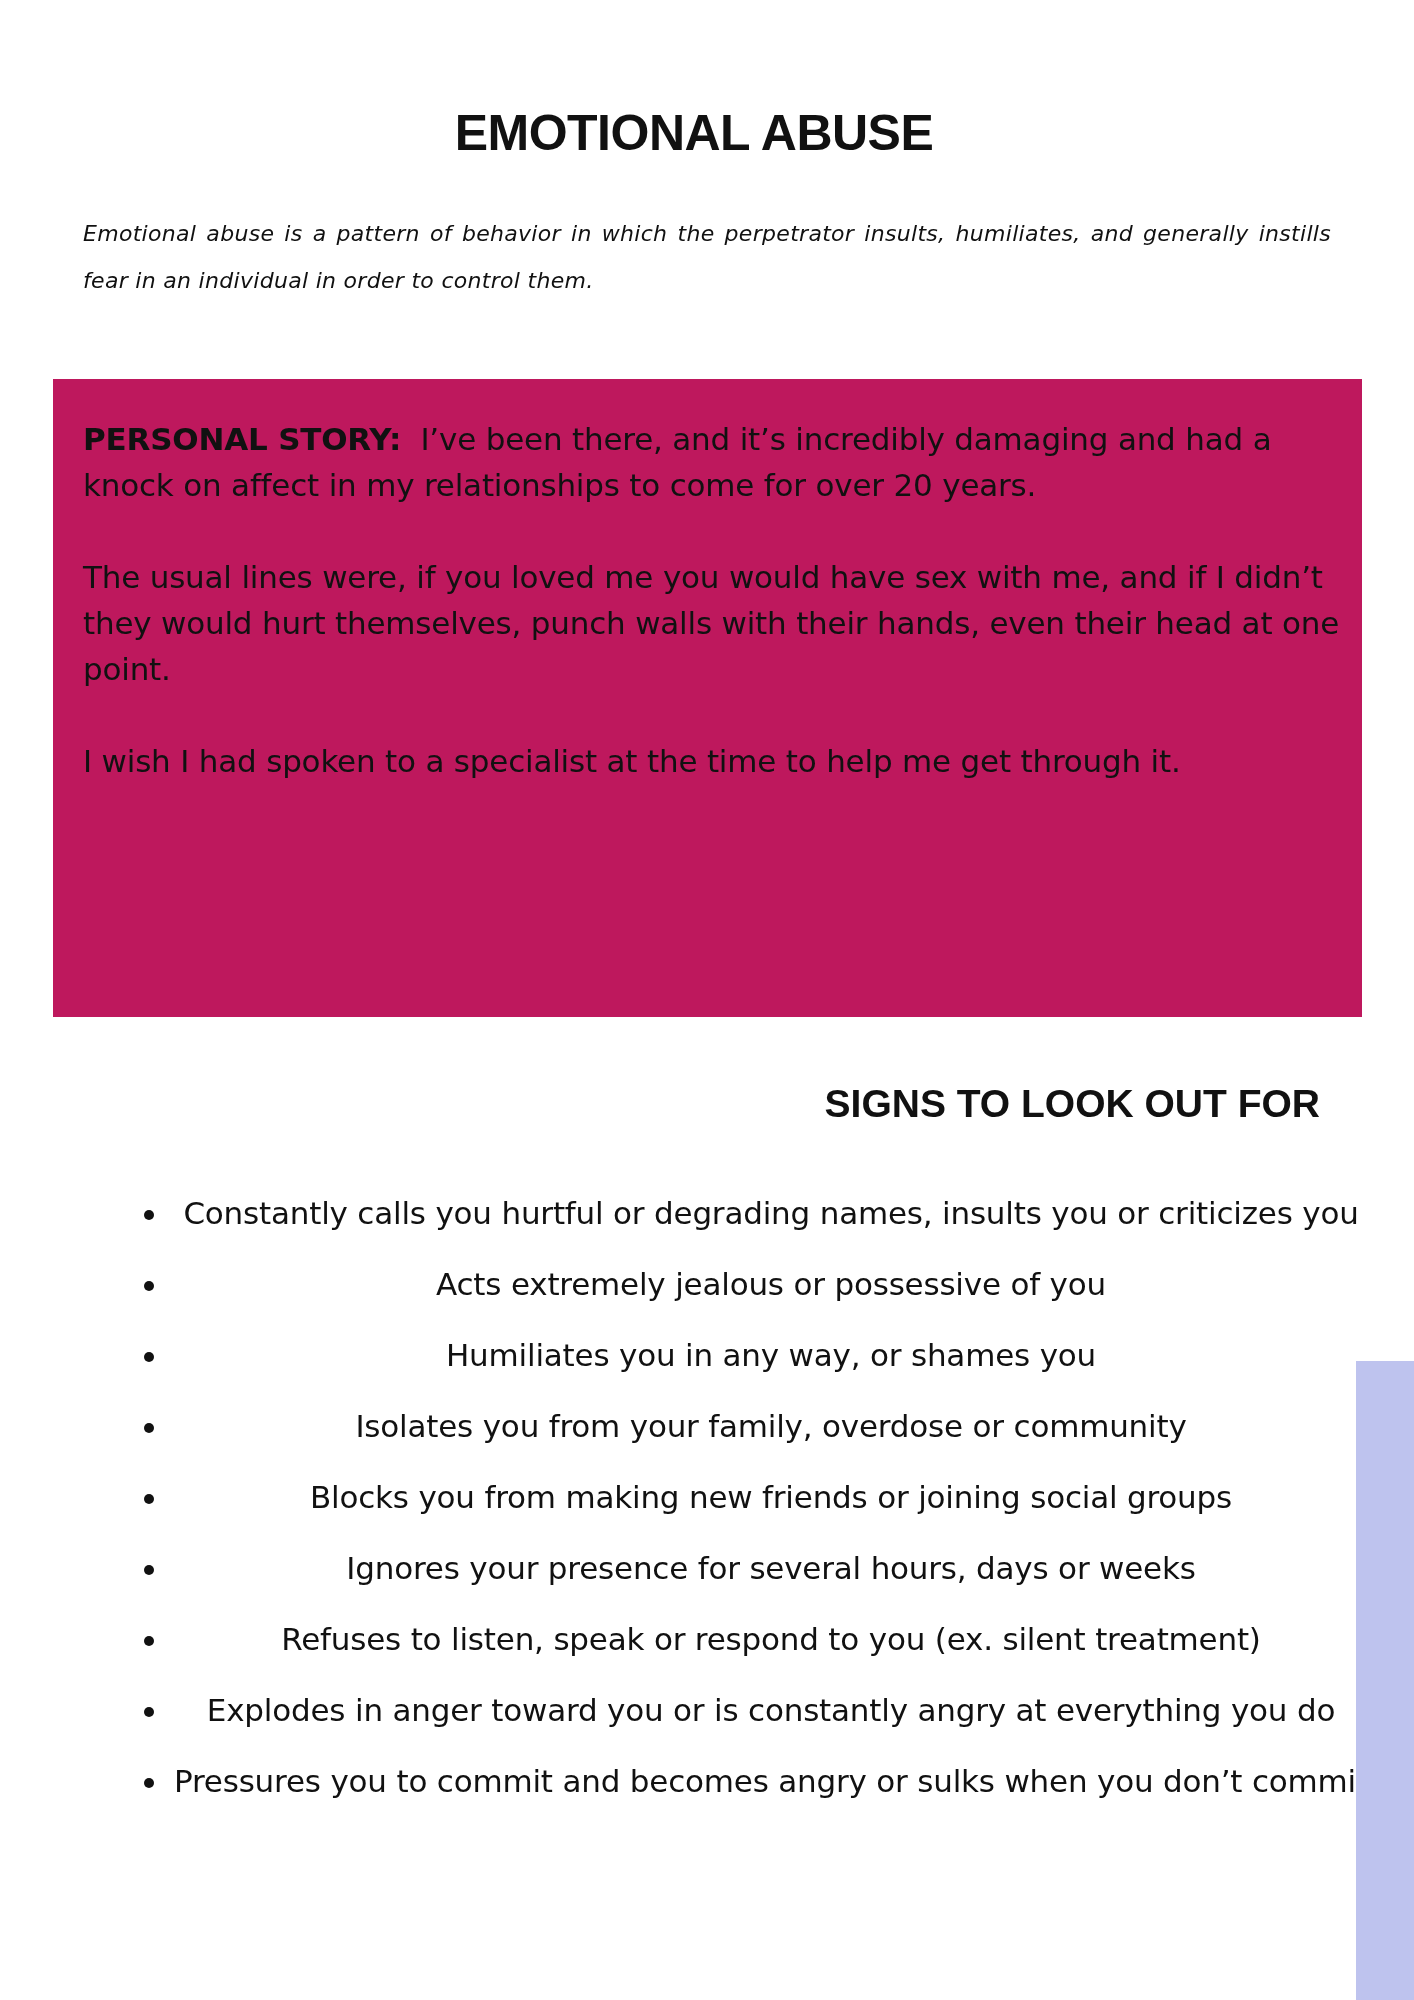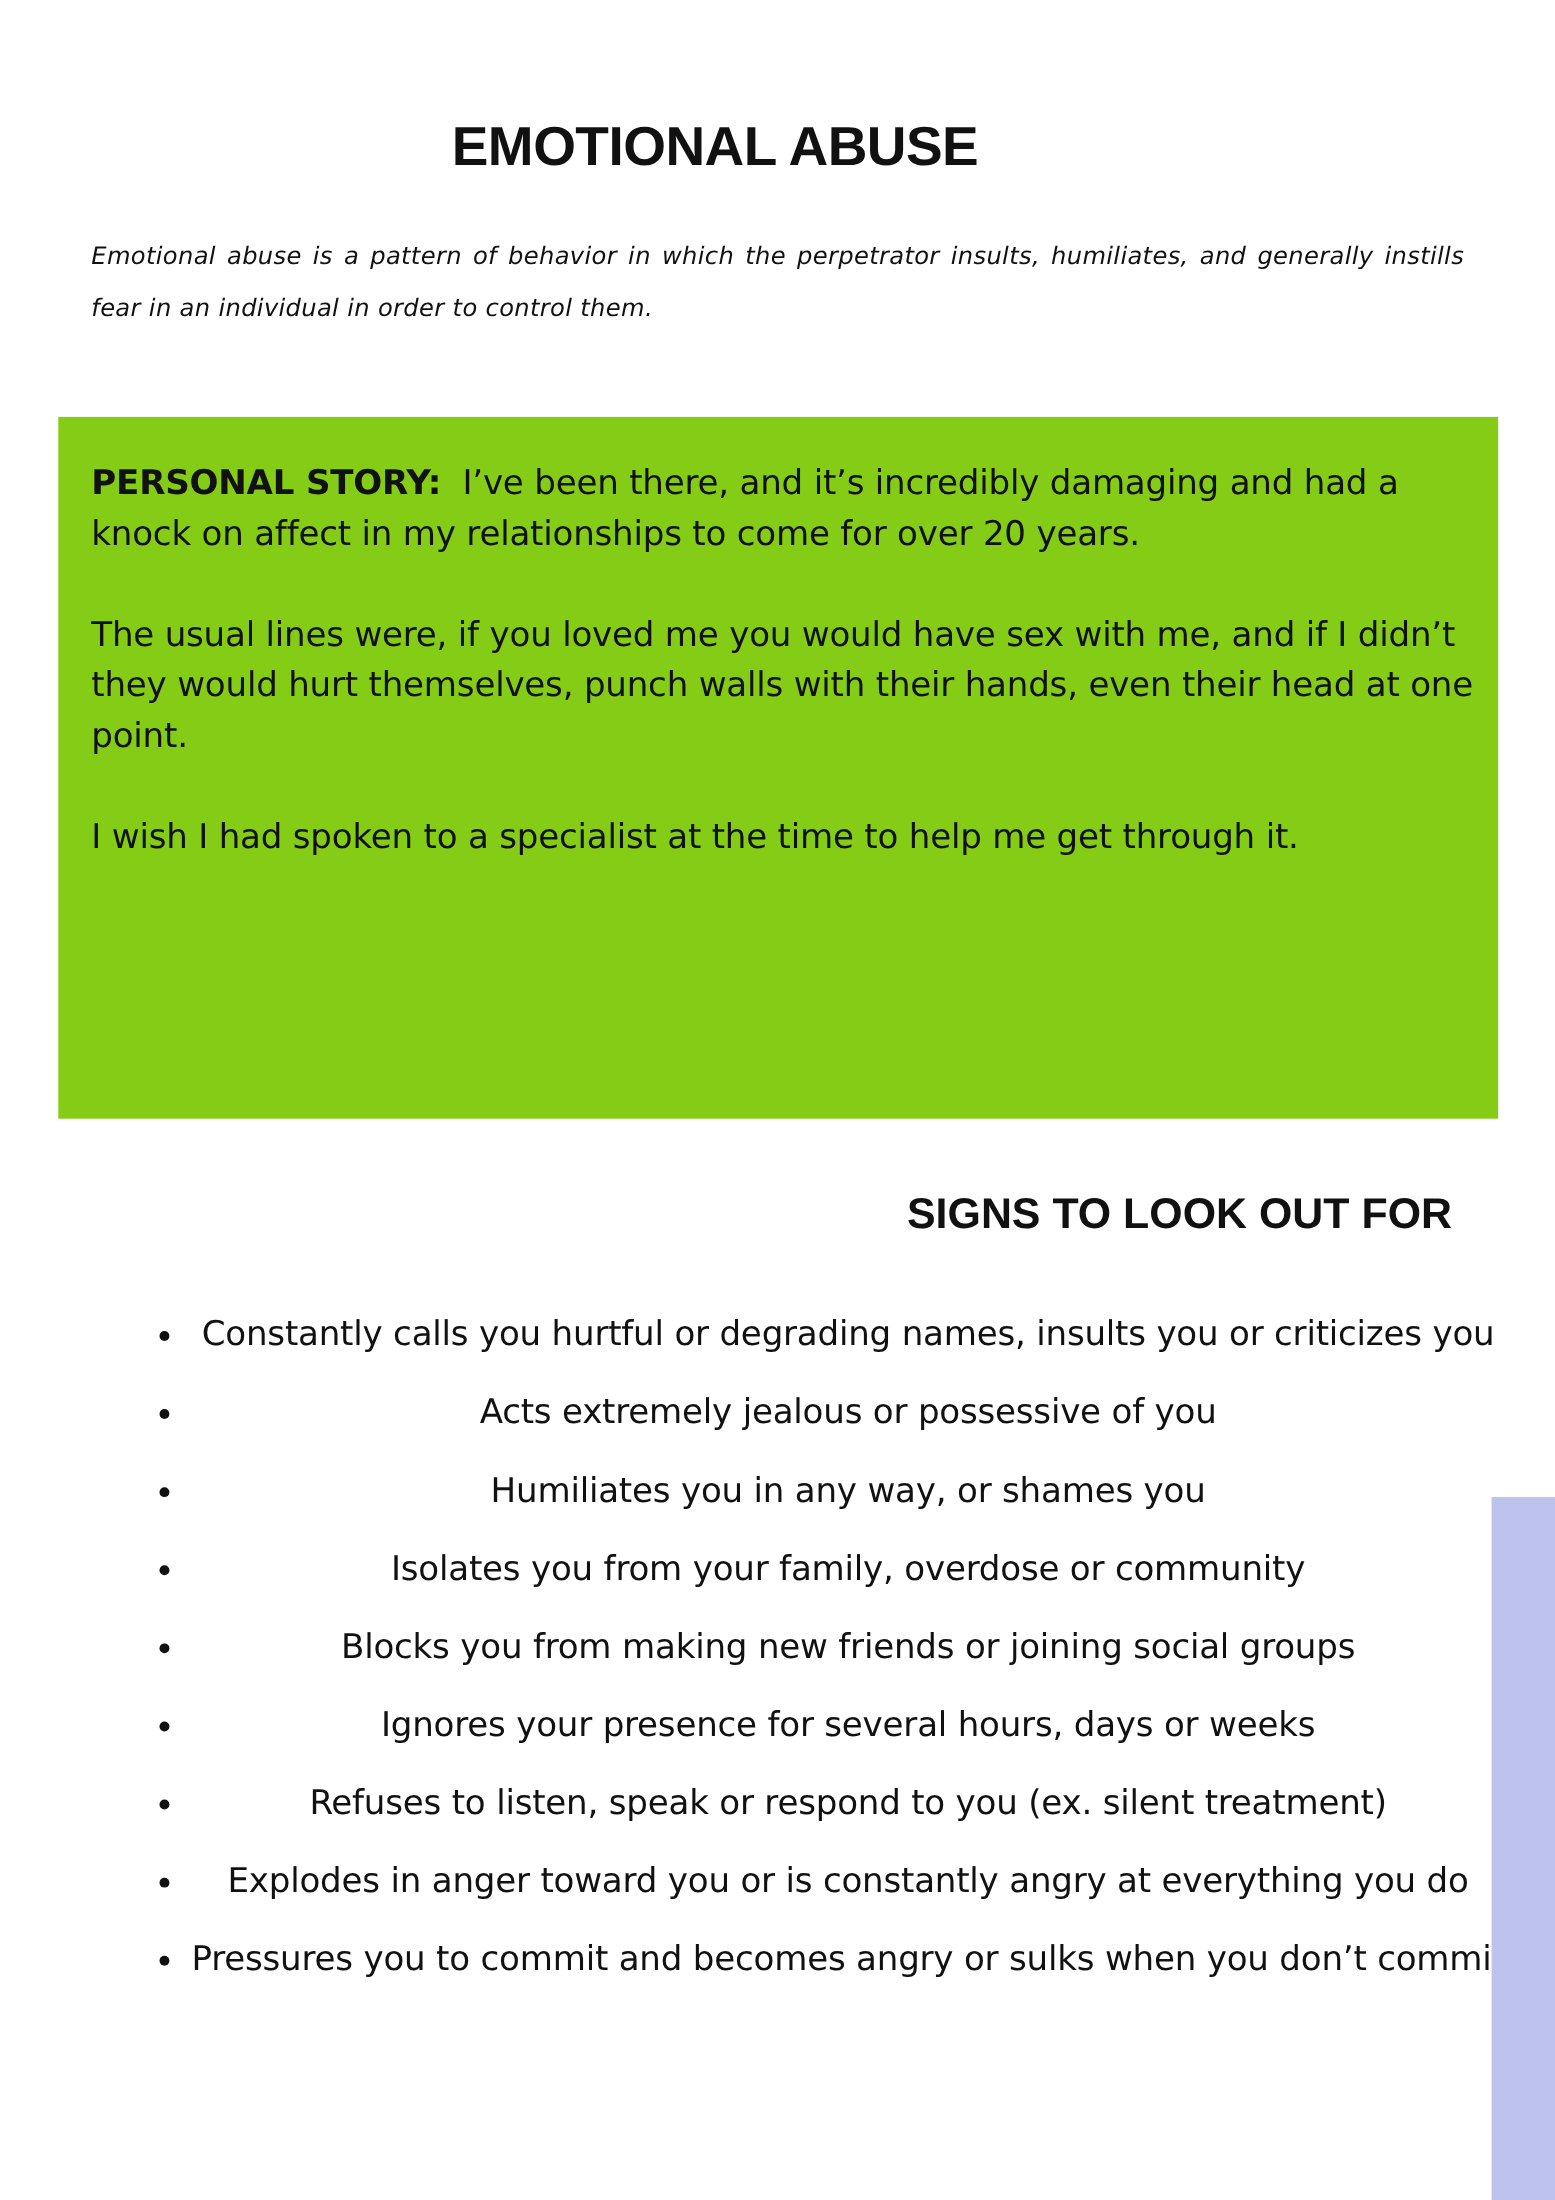--- a/index.html
+++ b/index.html
@@ -2,29 +2,29 @@
 <html><head>
 <meta charset="utf-8">
 <style>
   html, body { margin: 0; padding: 0; }
   body {
     width: 1414px; height: 2000px; background: #ffffff; position: relative; overflow: hidden;
     font-family: "DejaVu Sans", sans-serif; color: #111;
   }
   .title {
     position: absolute; left: 0; width: 1300px; top: 70px; text-align: center;
-    font-family: "Liberation Sans", sans-serif; font-weight: 700; font-size: 50px; letter-spacing: -0.5px;
+    font-family: "Liberation Sans", sans-serif; font-weight: 700; font-size: 50px; letter-spacing: -0.5px; padding-left: 44px;
   }
   .intro {
     position: absolute; left: 83px; width: 1248px; top: 188px;
     font-size: 22px; line-height: 47px; text-align: justify; letter-spacing: 0.3px; font-style: italic;
   }
   .story-box {
     position: absolute; left: 53px; top: 379px; width: 1309px; height: 638px;
-    background: #84cc16;
+    background: #be185d;
   }
   .story-box p {
     margin: 0 0 46px 0; padding: 0;
     font-size: 31px; line-height: 46px; letter-spacing: -0.2px;
   }
   .story-inner { position: absolute; left: 30px; top: 37px; width: 1260px; }
   .story-label { font-weight: 700; }
   .signs-title {
     position: absolute; left: 0; width: 1320px; top: 1050px; text-align: right;
     font-family: "Liberation Sans", sans-serif; font-weight: 700; font-size: 39px;

